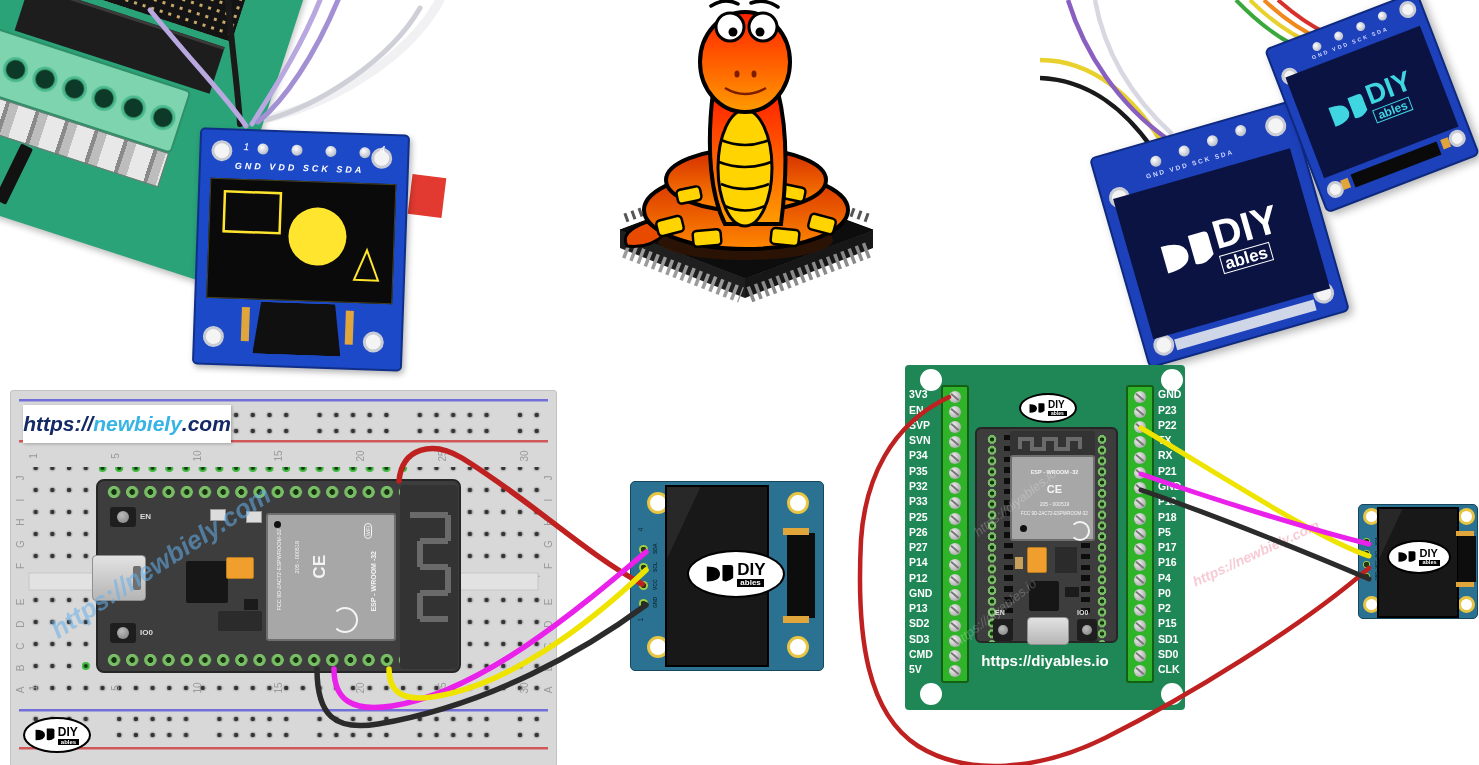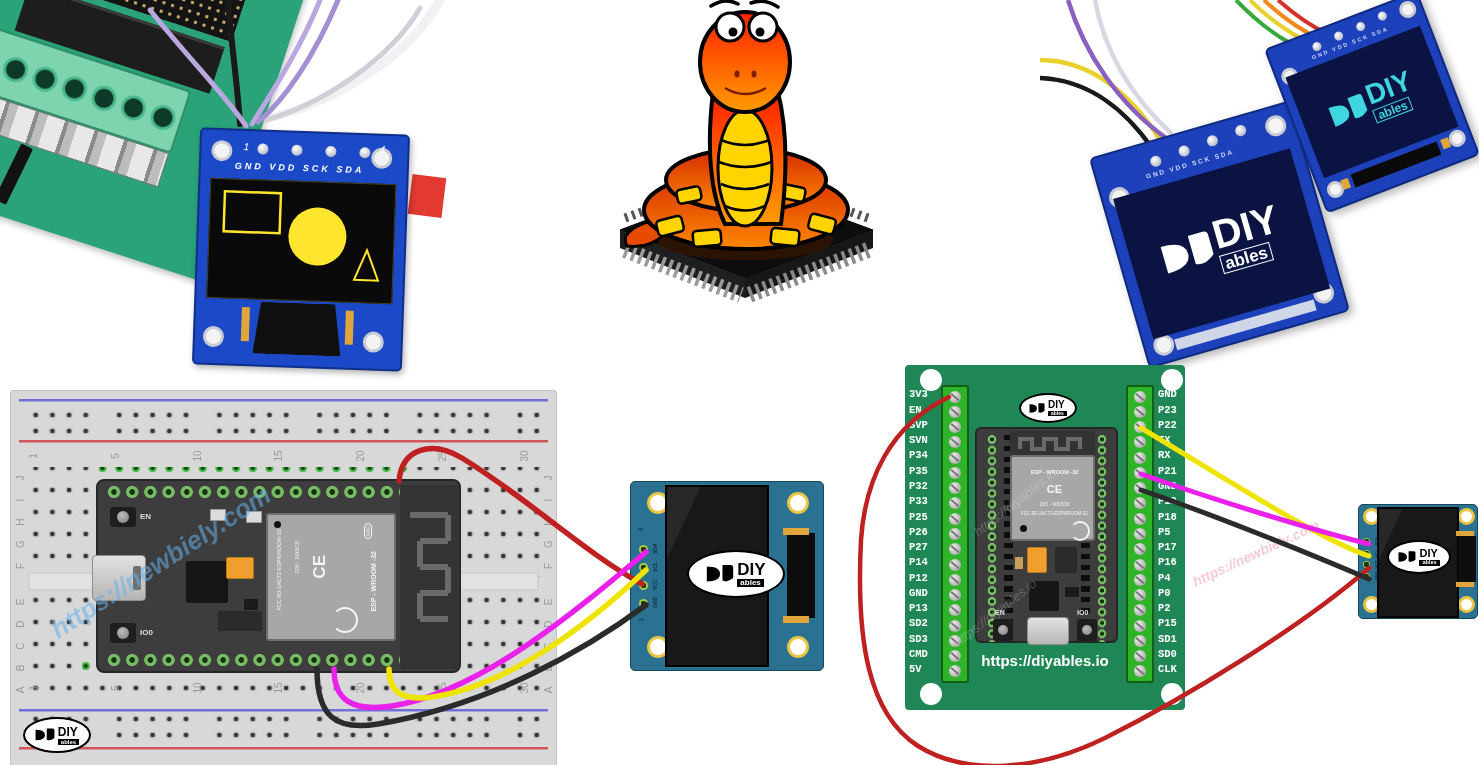--- a/index.html
+++ b/index.html
@@ -93,21 +93,21 @@
   .opinrow .lbl{transform:rotate(-90deg);font-size:5px;color:#0e2f3d;font-weight:bold;width:10px;text-align:center;}
   .opinnum{position:absolute;font-size:7px;color:#0e2f3d;transform:rotate(-90deg);}
   
   #expb{left:905px;top:365px;width:280px;height:345px;background:#1f8756;border-radius:4px;z-index:2;}
   .mount{position:absolute;width:22px;height:22px;border-radius:50%;background:#fff;}
   .tstrip{position:absolute;width:28px;background:#2eb329;border:2px solid #135f13;border-radius:3px;box-sizing:border-box;
           display:flex;flex-direction:column;align-items:center;}
   .screwrow{height:15.28px;display:flex;align-items:center;justify-content:center;}
   .screw{width:12px;height:12px;border-radius:50%;background:radial-gradient(circle at 35% 35%,#f2f2f2,#b9b9b9 60%,#8f8f8f);position:relative;}
   .screw::after{content:"";position:absolute;left:1px;right:1px;top:5px;height:1.6px;background:#777;transform:rotate(40deg);}
-  .pincol{position:absolute;display:flex;flex-direction:column;font-family:Liberation Mono, monospace;}
+  .pincol{position:absolute;display:flex;flex-direction:column;}
   .pincol span{height:15.28px;line-height:15.28px;font-size:10.5px;font-weight:bold;color:#fff;white-space:nowrap;}
   .pincol.right span{text-align:left;}
   #esp2{left:70px;top:62px;width:143px;height:216px;background:#3d3d3d;border:2px solid #262626;border-radius:6px;box-sizing:border-box;}
   .pinstrip-v{background-image:radial-gradient(circle at 7px 5.4px,#16320f 1.8px,#79bd66 2.2px 4.2px,rgba(0,0,0,0) 4.6px);
               background-size:14px 10.8px;width:14px;}
   .hdrcol{background:repeating-linear-gradient(180deg,#0d0d0d 0 5.4px,#3d3d3d 5.4px 10.8px);width:9px;}
   .esp2txt{color:#f4f4f4;text-align:center;white-space:nowrap;}
   #exp-url{left:30px;top:287px;width:220px;text-align:center;color:#fff;font-weight:bold;font-size:15px;}
   .exp-watermark{position:absolute;color:rgba(255,255,255,.22);font-size:13px;font-style:italic;white-space:nowrap;
                  transform:rotate(-38deg);}
@@ -370,20 +370,25 @@
         <span>F</span>
       </div>
     <div class="letcol abs" style="left:530px;top:200px;">
         <span>E</span>
         <span>D</span>
         <span>C</span>
         <span>B</span>
         <span>A</span>
       </div>
 
+    <div id="bb-label" class="abs">
+      <span class="proto">https://</span>
+        <span class="site">newbiely</span>
+        <span class="tld">.com</span>
+    </div>
 
     <div id="esp1" class="abs">
       <div class="pinstrip-h abs" style="left:7px;top:3px;width:350px;"></div>
       <div class="pinstrip-h abs" style="left:7px;top:171px;width:350px;"></div>
       <div class="btn abs" style="left:12px;top:26px;width:26px;height:20px;">
           <i></i>
         </div>
       <span class="btnlabel abs" style="left:42px;top:31px;">EN</span>
       <div class="btn abs" style="left:12px;top:142px;width:26px;height:20px;">
           <i></i>

